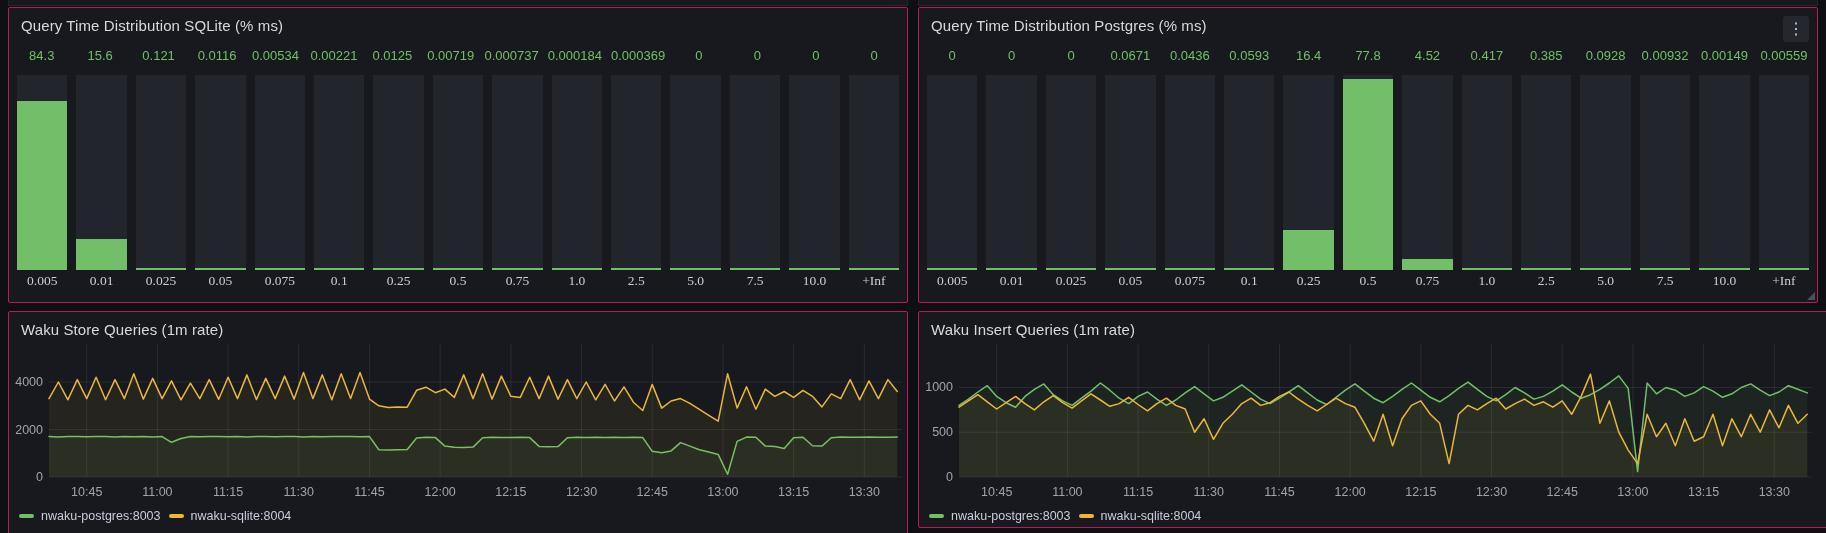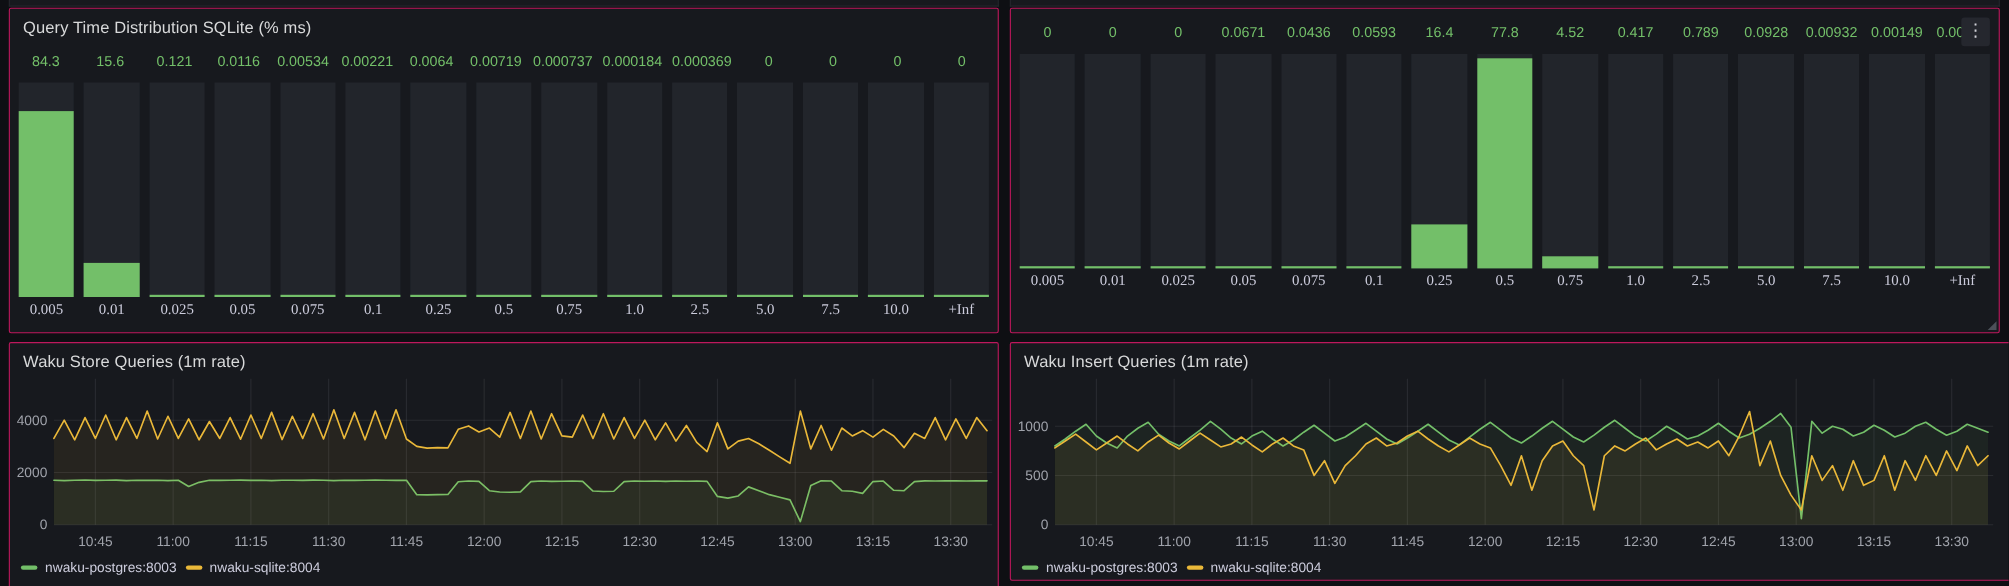--- a/index.html
+++ b/index.html
@@ -54,21 +54,21 @@
     <span class="panel-title">Query Time Distribution SQLite (% ms)</span>
   </div>
   <div>
     <div class="values-row">
         <span>84.3</span>
         <span>15.6</span>
         <span>0.121</span>
         <span>0.0116</span>
         <span>0.00534</span>
         <span>0.00221</span>
-        <span>0.0064</span>
+        <span>0.0125</span>
         <span>0.00719</span>
         <span>0.000737</span>
         <span>0.000184</span>
         <span>0.000369</span>
         <span>0</span>
         <span>0</span>
         <span>0</span>
         <span>0</span>
       </div>
     <div class="bars-row">
@@ -132,34 +132,37 @@
         <span>2.5</span>
         <span>5.0</span>
         <span>7.5</span>
         <span>10.0</span>
         <span>+Inf</span>
       </div>
   </div>
 </div>
 
 <div class="panel" style="left:918px;top:7px;width:900px;height:296px;">
+  <div class="panel-header">
+    <span class="panel-title">Query Time Distribution Postgres (% ms)</span>
+  </div>
   <div class="kebab">⋮</div>
   <div>
     <div class="values-row">
         <span>0</span>
         <span>0</span>
         <span>0</span>
         <span>0.0671</span>
         <span>0.0436</span>
         <span>0.0593</span>
         <span>16.4</span>
         <span>77.8</span>
         <span>4.52</span>
         <span>0.417</span>
-        <span>0.789</span>
+        <span>0.385</span>
         <span>0.0928</span>
         <span>0.00932</span>
         <span>0.00149</span>
         <span>0.00559</span>
       </div>
     <div class="bars-row">
         <div class="bar-track">
           <div class="bar-fill" style="height: 2px;"></div>
         </div>
         <div class="bar-track">

